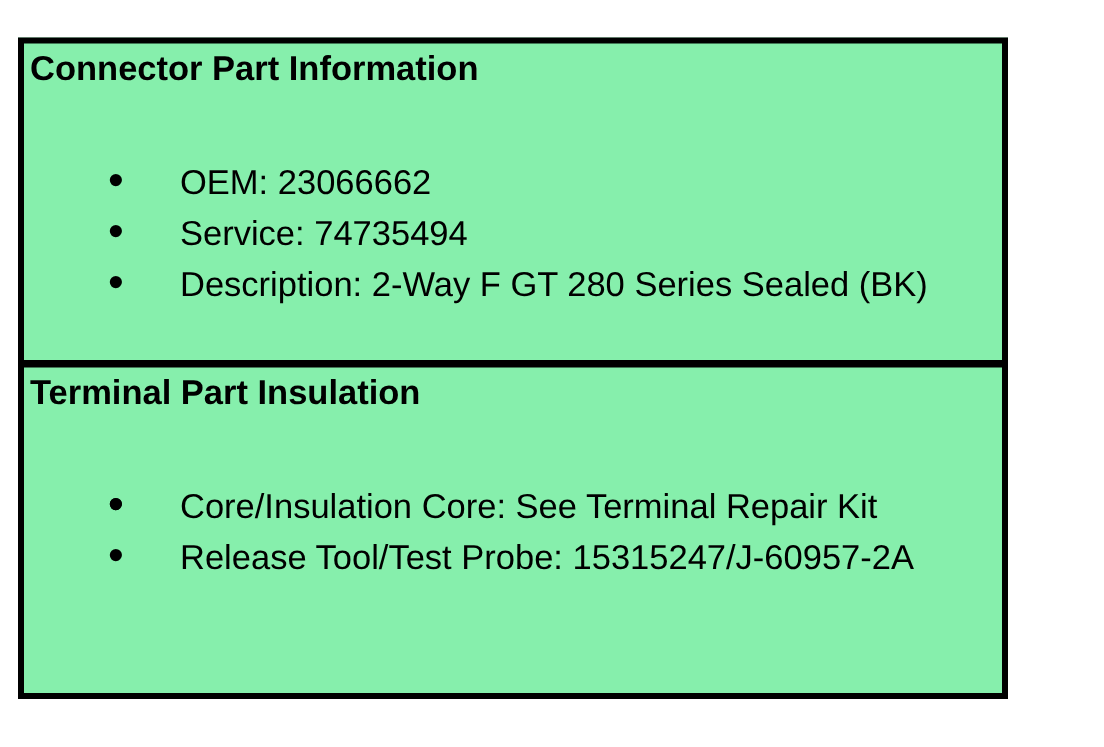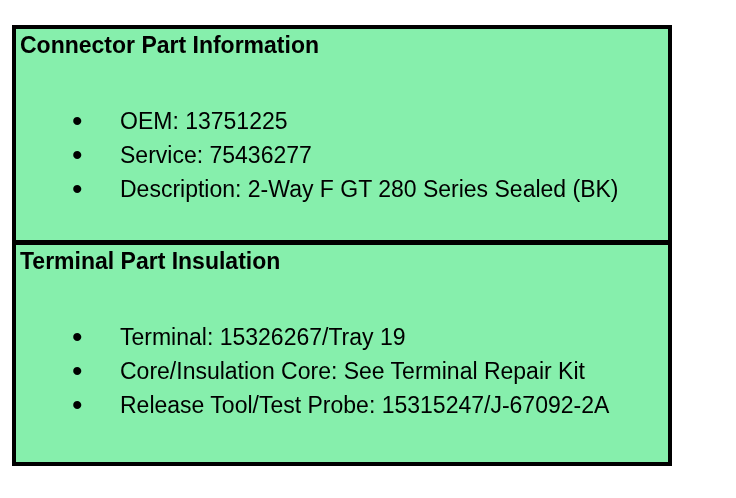--- a/index.html
+++ b/index.html
@@ -64,44 +64,43 @@
 </head>
 <body>
 
 <div class="panel">
 
   <div class="section first">
     <h2 class="section-title">Connector Part Information</h2>
     <ul class="items">
       <li class="item">
         <span class="bullet-icon">•</span>
-        <span>OEM: 13751225</span>
+        <span>OEM: 23066662</span>
       </li>
       <li class="item">
         <span class="bullet-icon">•</span>
-        <span>Service: 75436277</span>
+        <span>Service: 74735494</span>
       </li>
       <li class="item">
         <span class="bullet-icon">•</span>
         <span>Description: 2-Way F GT 280 Series Sealed (BK)</span>
       </li>
     </ul>
   </div>
 
   <div class="section">
     <h2 class="section-title">Terminal Part Insulation</h2>
     <ul class="items">
       <li class="item">
         <span class="bullet-icon">•</span>
-        <span>Terminal: 15326267/Tray 19</span>
       </li>
       <li class="item">
         <span class="bullet-icon">•</span>
         <span>Core/Insulation Core: See Terminal Repair Kit</span>
       </li>
       <li class="item">
         <span class="bullet-icon">•</span>
-        <span>Release Tool/Test Probe: 15315247/J-67092-2A</span>
+        <span>Release Tool/Test Probe: 15315247/J-60957-2A</span>
       </li>
     </ul>
   </div>
 
 </div>
 
 </body></html>

